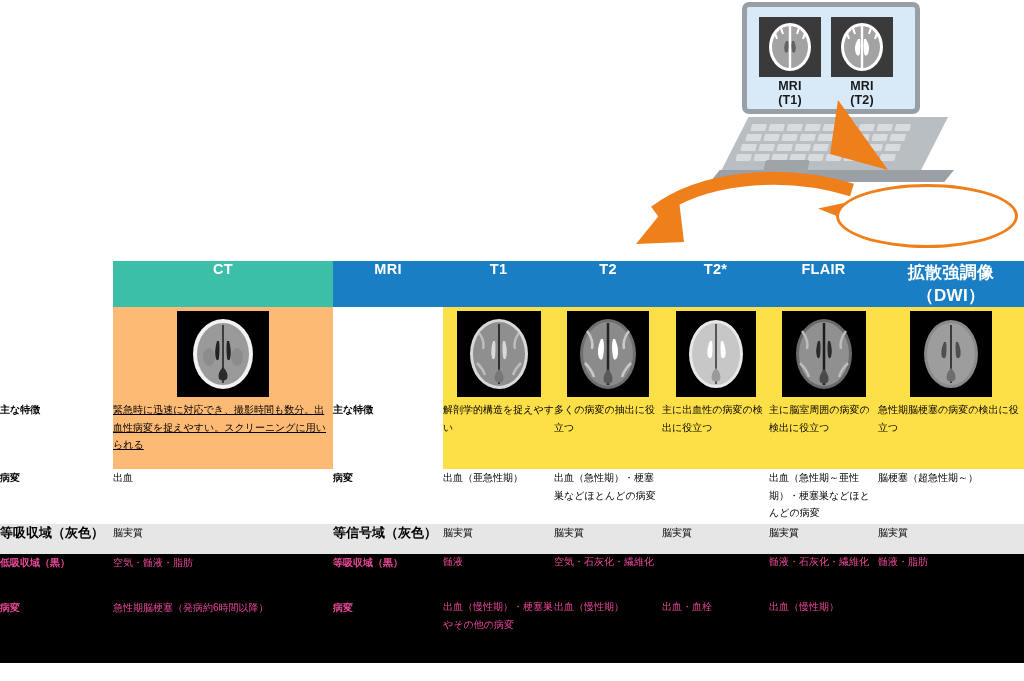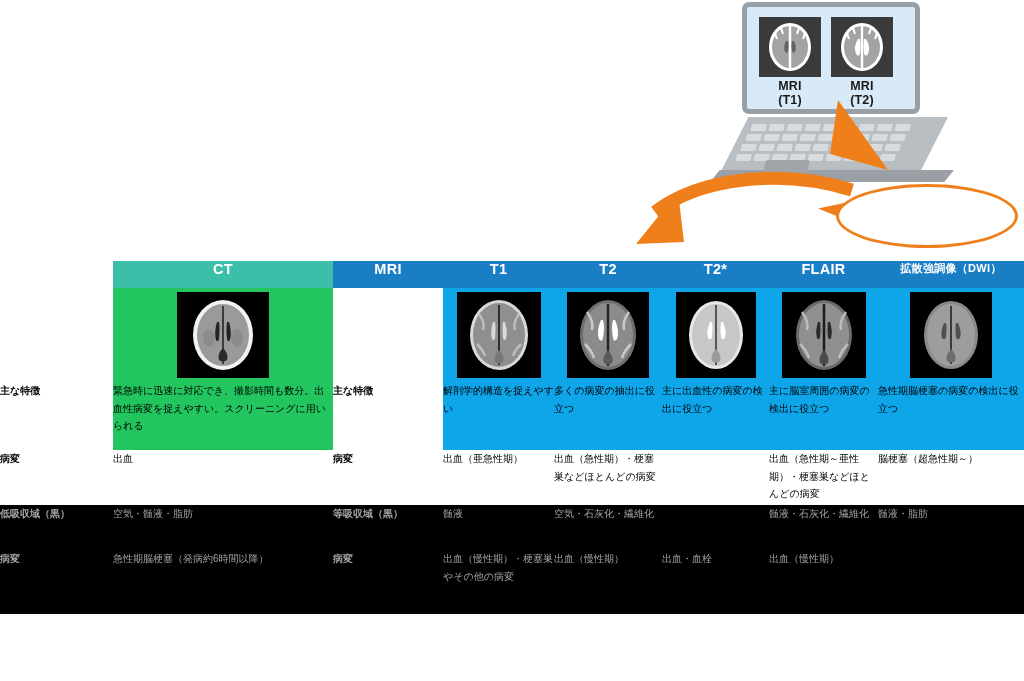--- a/index.html
+++ b/index.html
@@ -80,39 +80,39 @@
   .solid-h{border-top:1.5px solid #595959;}
   .solid-v{border-left:1.5px solid #595959;}
   .dot-v{border-left:1.5px dotted #5a5a5a;}
 
   
   .hd{height:27px;font-size:14.5px;font-weight:bold;letter-spacing:.3px;
       padding:5px 0 0 7px;color:#fff;}
   .hd-ct{background:#3cbfa8;}
   .hd-mri{background:#1a7ec4;}
   .hd-blank{background:#fff;}
-  .hd-dwi{font-size:11px;}
+  .hd-dwi{font-size:17px;}
 
   
   .imgrow td{height:94px;}
-  .tint-ct{background:#22c55e;}
-  .tint-mri{background:#0ea5e9;}
+  .tint-ct{background:#fdba74;text-decoration:underline;}
+  .tint-mri{background:#fde047;}
   .white{background:#fff;}
   .grayrow{background:#e6e6e6;}
-  .blackrow{background:#000;color:#a3a3a3;}
+  .blackrow{background:#000;color:#ec4899;}
 
   .cell{padding:5px 6px 5px 7px;font-size:10px;line-height:17.5px;}
   .cell.lbl{font-weight:bold;}
   .cell.small{font-size:13px;line-height:17px;}
 
   .brain{
     margin:4px auto 0;background:#000;position:relative;overflow:hidden;
     display:block;
   }
-  .vline-dot-w{border-left:1.5px dotted #bdbdbd;}
+  .vline-dot-w{border-left:1.5px dotted #bdbdbd;font-family:Liberation Mono, monospace;}
   .vline-solid-w{border-left:1.5px solid #dcdcdc;}
 
   .rowline{border-top:1.5px solid #595959;}
   .rowline-w{border-top:1.5px solid #cfcfcf;}
 </style>
 </head>
 <body>
 
 <div id="illustration">
 
@@ -340,20 +340,30 @@
     <td class="white solid-h solid-v cell lbl" style="height:55px">病変</td>
     <td class="white solid-h solid-v cell">出血</td>
     <td class="white solid-h solid-v cell lbl">病変</td>
     <td class="white solid-h dot-v cell">出血（亜急性期）</td>
     <td class="white solid-h dot-v cell">出血（急性期）・梗塞巣などほとんどの病変</td>
     <td class="white solid-h dot-v cell"></td>
     <td class="white solid-h dot-v cell">出血（急性期～亜性期）・梗塞巣などほとんどの病変</td>
     <td class="white solid-h dot-v cell">脳梗塞（超急性期～）</td>
   </tr>
 
+  <tr>
+    <td class="grayrow solid-h solid-v cell lbl small" style="height:30px">等吸収域（灰色）</td>
+    <td class="grayrow solid-h solid-v cell">脳実質</td>
+    <td class="grayrow solid-h solid-v cell lbl small">等信号域（灰色）</td>
+    <td class="grayrow solid-h dot-v cell">脳実質</td>
+    <td class="grayrow solid-h dot-v cell">脳実質</td>
+    <td class="grayrow solid-h dot-v cell">脳実質</td>
+    <td class="grayrow solid-h dot-v cell">脳実質</td>
+    <td class="grayrow solid-h dot-v cell">脳実質</td>
+  </tr>
 
   <tr>
     <td class="blackrow rowline vline-solid-w cell lbl" style="height:45px">低吸収域（黒）</td>
     <td class="blackrow rowline vline-solid-w cell">空気・髄液・脂肪</td>
     <td class="blackrow rowline vline-solid-w cell lbl">等吸収域（黒）</td>
     <td class="blackrow rowline vline-dot-w cell">髄液</td>
     <td class="blackrow rowline vline-dot-w cell">空気・石灰化・繊維化</td>
     <td class="blackrow rowline vline-dot-w cell"></td>
     <td class="blackrow rowline vline-dot-w cell">髄液・石灰化・繊維化</td>
     <td class="blackrow rowline vline-dot-w cell">髄液・脂肪</td>

